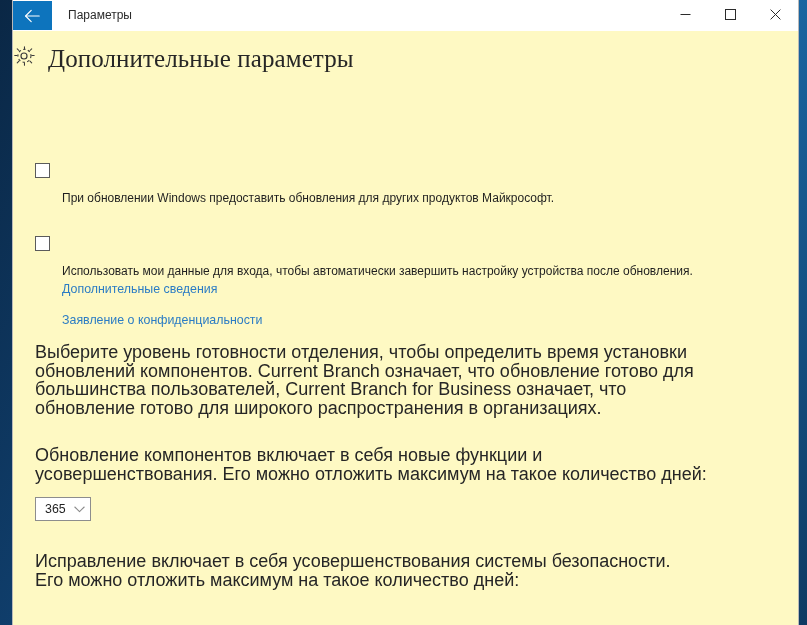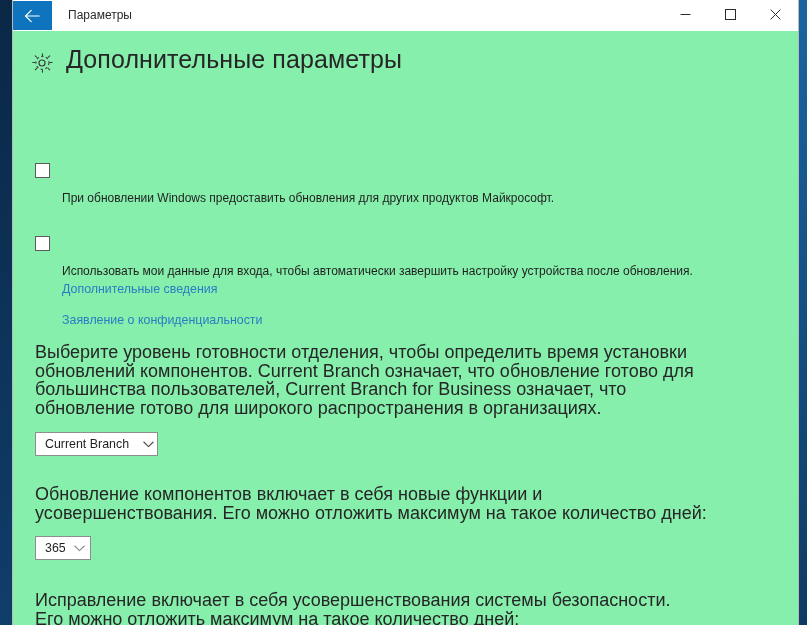--- a/index.html
+++ b/index.html
@@ -22,21 +22,21 @@
     background: linear-gradient(120deg, #0a2745 0%, #10406f 35%, #1b6aa8 65%, #0e3a62 100%);
   }
 
   
   #window {
     position: absolute;
     left: 12px;
     top: 0px;
     width: 787px;
     height: 625px;
-    background: #86efac;
+    background: #fef9c3;
     border-left: 1px solid #b9b9b9;
     border-right: 1px solid #b9b9b9;
     box-sizing: border-box;
     overflow: hidden;
   }
 
   
   #titlebar {
     position: relative;
     height: 31px;
@@ -89,22 +89,23 @@
   #content {
     position: relative;
     padding: 0 0 0 0;
     height: 594px;
     overflow: hidden;
   }
 
   
   #page-header {
     display: flex;
-    align-items: flex-end;
-    padding: 14px 0 0 18px;
+    align-items: flex-start;
+    padding: 14px 0 0 0;
+    font-family: Liberation Serif, serif;
   }
   #gear-icon {
     width: 22px;
     height: 22px;
     margin-right: 13px;
     flex: 0 0 auto;
     color: #3a3a3a;
   }
   #page-title {
     font-size: 25px;
@@ -266,28 +267,20 @@
           <a class="link">Заявление о конфиденциальности</a>
         </div>
       </div>
     </div>
 
     <div class="abs" style="left:22px; top:293px; width:700px;">
 
 
       <div class="body-text" style="margin-top:19px; width:684px;">Выберите уровень готовности отделения, чтобы определить время установки обновлений компонентов. Current Branch означает, что обновление готово для большинства пользователей, Current Branch for Business означает, что обновление готово для широкого распространения в организациях.</div>
 
-      <div class="combo w-branch" style="margin-top:15px;">
-        <span class="combo-value">Current Branch</span>
-        <span class="combo-chevron">
-          <svg width="11" height="7" viewBox="0 0 11 7" fill="none" aria-hidden="true">
-            <path d="M0.8 1 L5.5 5.6 L10.2 1" stroke="#4a4a4a" stroke-width="1.05" stroke-linecap="round" stroke-linejoin="round"></path>
-          </svg>
-        </span>
-      </div>
 
       <div class="body-text" style="margin-top:29px; width:684px;">Обновление компонентов включает в себя новые функции и усовершенствования. Его можно отложить максимум на такое количество дней:</div>
 
       <div class="combo w-num" style="margin-top:14px;">
         <span class="combo-value">365</span>
         <span class="combo-chevron">
           <svg width="11" height="7" viewBox="0 0 11 7" fill="none" aria-hidden="true">
             <path d="M0.8 1 L5.5 5.6 L10.2 1" stroke="#8a8a8a" stroke-width="1.05" stroke-linecap="round" stroke-linejoin="round"></path>
           </svg>
         </span>

